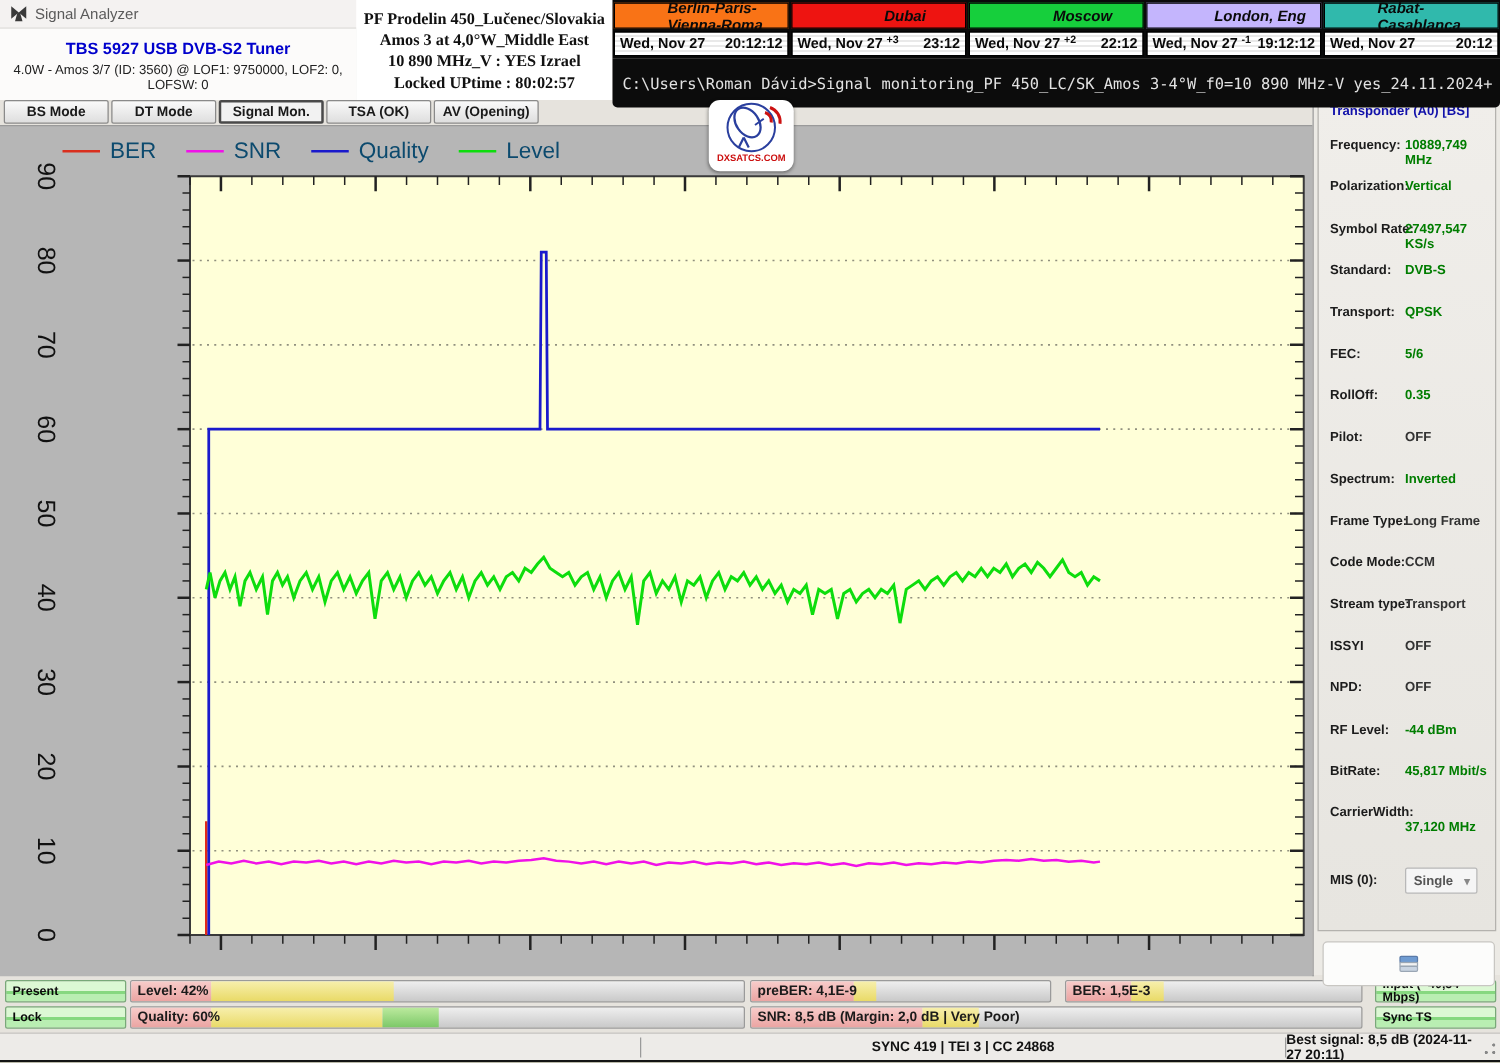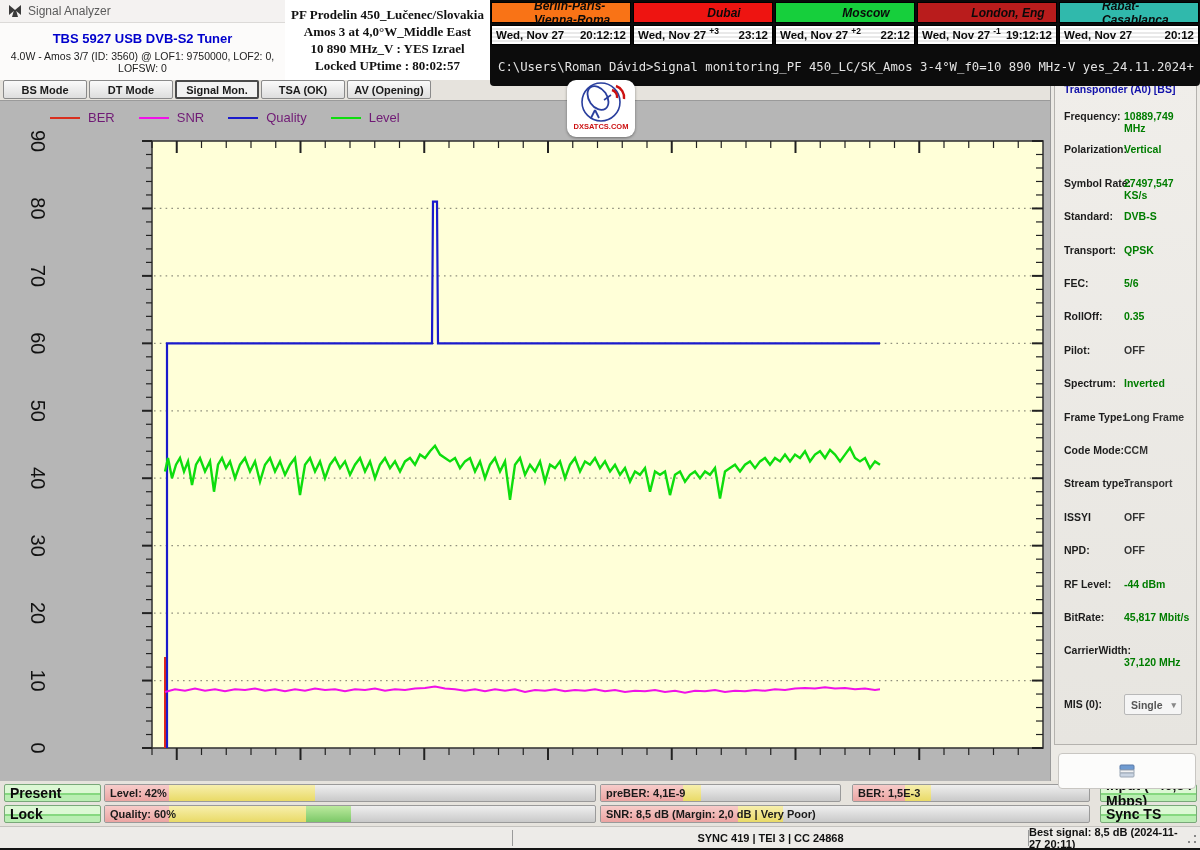--- a/index.html
+++ b/index.html
@@ -38,21 +38,21 @@
   .tab{width:84px;height:19px;background:linear-gradient(#fafafa,#dedede);border:1px solid #8a8a8a;
        border-radius:2px;font-size:11px;font-weight:bold;color:#1a1a1a;display:flex;align-items:center;
        justify-content:center;box-sizing:border-box;cursor:default;}
   .tab.active{background:#f2f2f2;border:2px solid #4a4a4a;}
   
   .chartpanel{position:absolute;left:0;top:100px;width:1050px;height:680px;background:#b6b6b6;
               border-top:1px solid #9a9a9a;border-right:1px solid #9a9a9a;}
   .legend{position:absolute;left:50px;top:9px;display:flex;align-items:center;}
   .legend .item{display:flex;align-items:center;margin-right:24px;}
   .legend .swatch{width:30px;height:0;border-top:2px solid #000;margin-right:8px;}
-  .legend .lbl{font-size:13px;color:#701a75;}
+  .legend .lbl{font-size:18px;color:#0c4a6e;}
   #chart-svg{position:absolute;left:0;top:0;}
   
   .logo{position:absolute;left:567px;top:80px;width:68px;height:57px;background:#fff;border-radius:9px;
         z-index:6;box-shadow:0 1px 3px rgba(0,0,0,.4);display:flex;flex-direction:column;align-items:center;}
   .logo .txt{font-size:7.5px;font-weight:bold;color:#cc1111;margin-top:-2px;}
   
   .rightpanel{position:absolute;left:1050px;top:75px;width:150px;height:705px;background:#eceae5;
               border-left:1px solid #9a9a9a;z-index:1;}
   .rp-box{position:absolute;left:3px;top:2px;width:143px;height:668px;border:1px solid #b4b2ae;
           background:linear-gradient(#f0eeea,#e7e5e0);box-sizing:border-box;}
@@ -63,21 +63,21 @@
   .mis-row{position:absolute;left:9px;top:620px;width:130px;height:22px;font-size:10.5px;font-weight:bold;}
   .mis-select{position:absolute;left:60px;top:-4px;width:58px;height:21px;background:#f5f5f5;
               border:1px solid #b8b8b8;border-radius:2px;font-size:10.5px;color:#555;
               display:flex;align-items:center;padding-left:6px;box-sizing:border-box;}
   .mis-select .chev{position:absolute;right:5px;color:#888;font-size:9px;}
   .save-btn{position:absolute;left:7px;top:678px;width:136px;height:34px;background:#fcfcfb;
             border:1px solid #c8c6c2;border-radius:4px;display:flex;align-items:center;justify-content:center;}
   
   .gbtn{position:absolute;height:18px;border:1px solid #79a879;border-radius:2px;box-sizing:border-box;
         background:linear-gradient(#dcf8d4 0 8px,#86d880 8px 10px,#b9eeb2 10px 18px);
-        font-size:14px;font-weight:bold;color:#0a0a0a;display:flex;align-items:center;padding-left:5px;}
+        font-size:10px;font-weight:bold;color:#0a0a0a;display:flex;align-items:center;padding-left:5px;}
   .meter{position:absolute;height:18px;border:1px solid #9a9a9a;border-radius:2px;box-sizing:border-box;
          background:linear-gradient(#efefef,#c9c9c9);overflow:hidden;}
   .meter .seg{position:absolute;top:0;height:100%;}
   .seg.pink{background:linear-gradient(#f7ccca,#eba4a2);}
   .seg.yellow{background:linear-gradient(#f7efad,#e9da67);}
   .seg.green{background:linear-gradient(#bcea9e,#7cc868);}
   .meter .mlabel{position:absolute;left:5px;top:2px;font-size:11px;font-weight:bold;color:#1a1a1a;white-space:nowrap;}
   
   .statusbar{position:absolute;left:0;top:826px;width:1200px;height:22px;background:#edebe8;
              border-top:1px solid #c4c2be;font-size:11px;font-weight:bold;color:#111;}
@@ -135,21 +135,21 @@
   <div class="clock" style="left:285px">
     <div class="clock-city" style="background: rgb(22, 207, 60);">Moscow</div>
     <div class="clock-row">
       <span>Wed, Nov 27</span>
       <span class="sup">+2</span>
       <span class="spacer"></span>
       <span>22:12</span>
     </div>
   </div>
   <div class="clock" style="left:427px">
-    <div class="clock-city" style="background: #b91c1c;">London, Eng</div>
+    <div class="clock-city" style="background: #c4b5fd;">London, Eng</div>
     <div class="clock-row">
       <span>Wed, Nov 27</span>
       <span class="sup">-1</span>
       <span class="spacer"></span>
       <span>19:12:12</span>
     </div>
   </div>
   <div class="clock" style="left:569px;width:140px">
     <div class="clock-city" style="background: rgb(48, 185, 172);">Rabat-Casablanca</div>
     <div class="clock-row">

